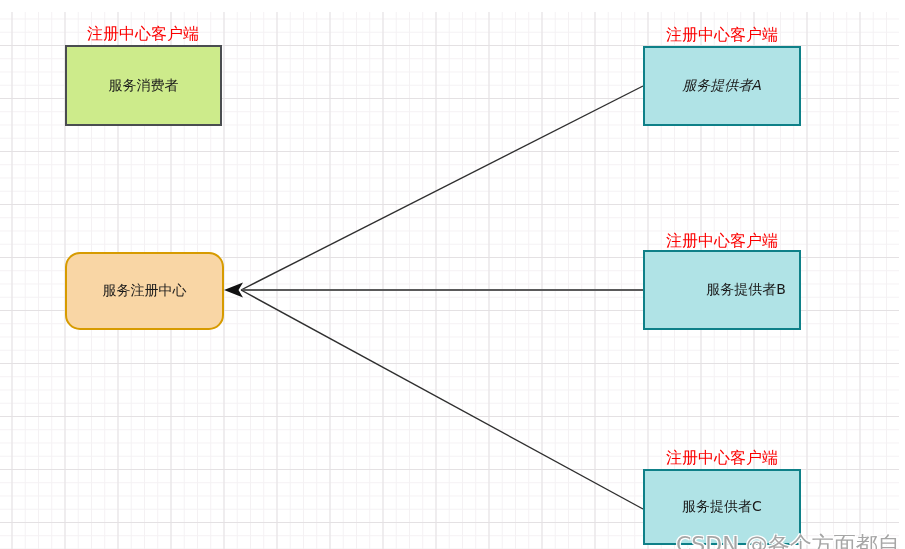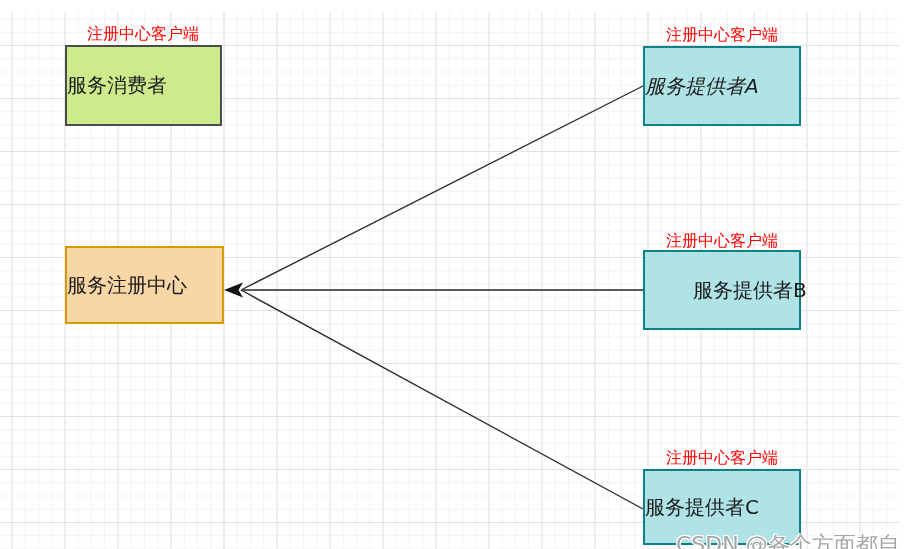--- a/index.html
+++ b/index.html
@@ -28,27 +28,28 @@
     width: 905px; height: 549px;
     pointer-events: none;
   }
 
   .node {
     position: absolute;
     box-sizing: border-box;
     border: 2px solid #000;
     display: flex;
     align-items: center;
-    font-size: 20px;
+    justify-content: center;
+    font-size: 14px;
     color: #1a1a1a;
     text-align: center;
     white-space: nowrap;
   }
   .node-consumer  { left: 65px;  top: 33px;  width: 157px; height: 81px; background: #cdeb8b; border-color: #4a4d50; }
-  .node-registry  { left: 65px;  top: 234px; width: 159px; height: 78px; background: #f9d6a5; border-color: #d79b00; }
+  .node-registry  { left: 65px;  top: 240px; width: 159px; height: 78px; background: #f9d6a5; border-color: #d79b00; border-radius: 15px; }
   .node-provider  { background: #b0e3e6; border-color: #0e8088; }
   .node-provider-a{ left: 643px; top: 34px;  width: 158px; height: 80px; font-style: italic; }
   .node-provider-b{ left: 643px; top: 238px; width: 158px; height: 80px; padding-left: 48px; }
   .node-provider-c{ left: 643px; top: 457px; width: 158px; height: 76px; }
 
   .client-tag {
     position: absolute;
     width: 220px;
     text-align: center;
     font-size: 16px;

